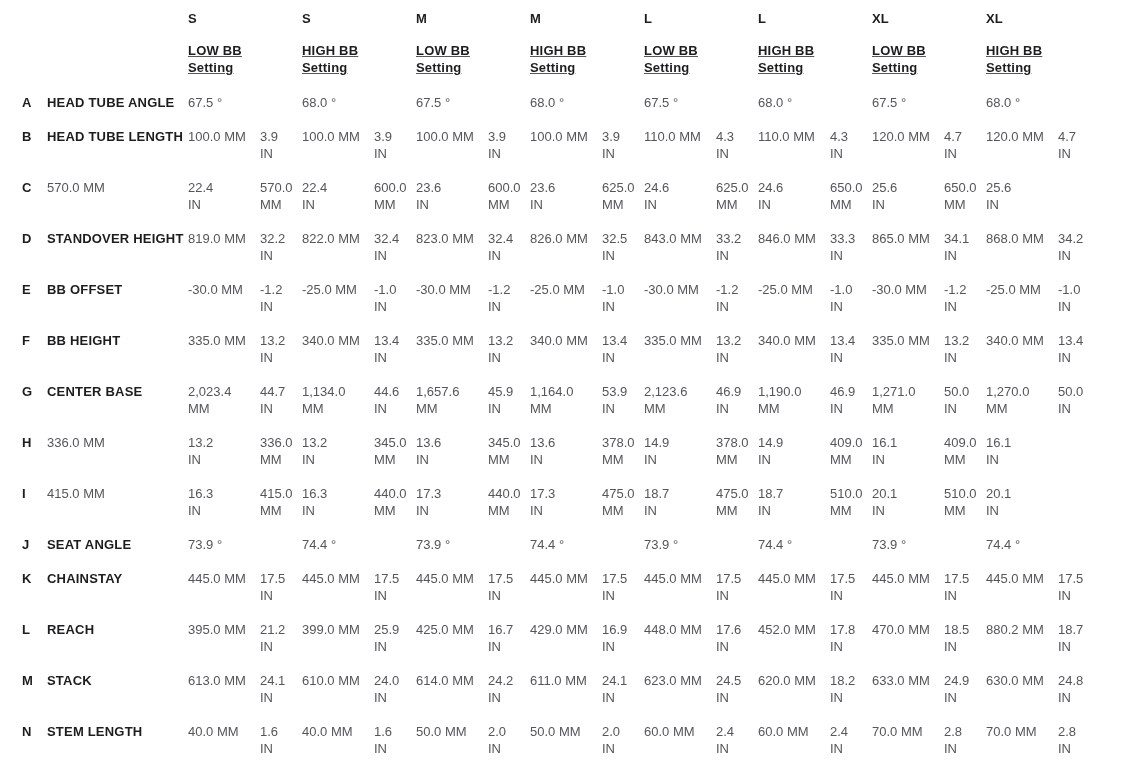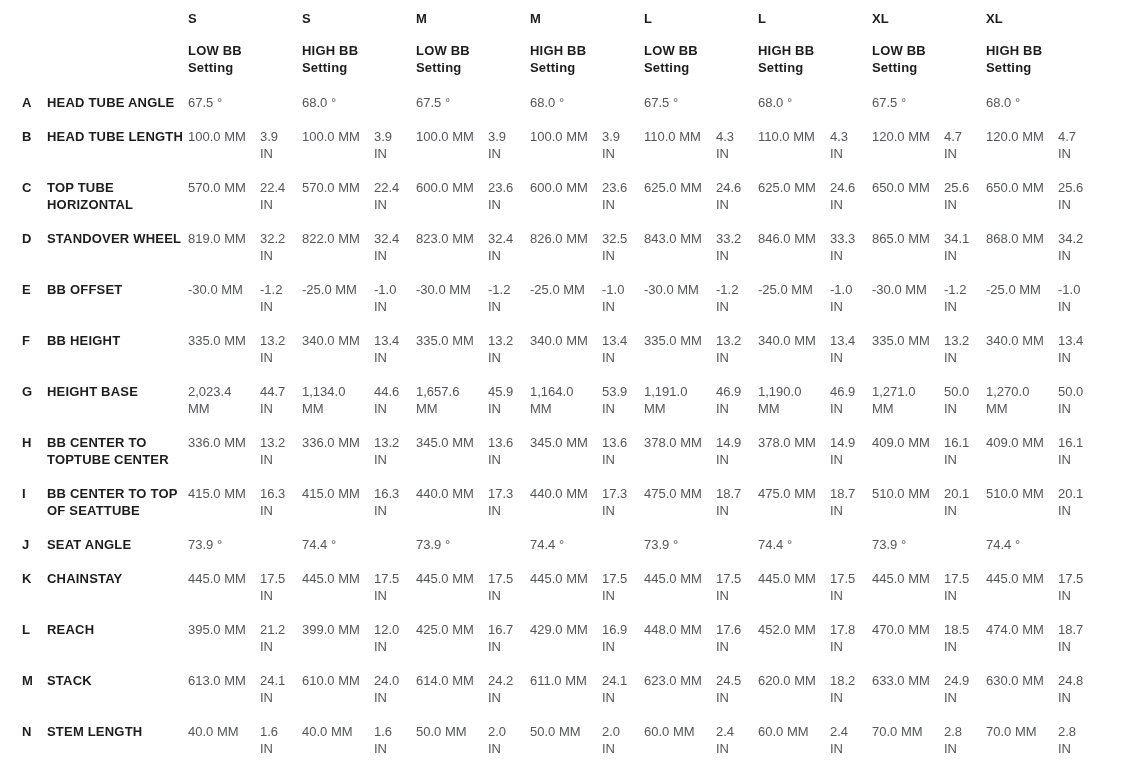--- a/index.html
+++ b/index.html
@@ -19,21 +19,21 @@
   .geo {
     padding: 10px 0 0 22px;
     width: 1100px;
   }
   .grid {
     display: grid;
     grid-template-columns: 25px 141px repeat(8, 72px 42px);
     align-items: start;
   }
   .sizes    { margin-bottom: 15px; }
-  .settings { margin-bottom: 18px; }
+  .settings { margin-bottom: 18px; text-decoration: underline; }
   .row      { margin-bottom: 17px; }
   .hdr {
     font-weight: bold;
     color: #1d1d1f;
     letter-spacing: 0.2px;
   }
   .pair { grid-column: span 2; }
   .letter, .name {
     font-weight: bold;
     color: #1d1d1f;
@@ -155,21 +155,20 @@
         <div class="line">IN</div>
       </div>
       <div class="mm">120.0 MM</div>
       <div class="in">
         <div class="line">4.7</div>
         <div class="line">IN</div>
       </div>
     </div>
     <div class="grid row">
       <div class="letter">C</div>
-      <div class="name">TOP TUBE HORIZONTAL</div>
       <div class="mm">570.0 MM</div>
       <div class="in">
         <div class="line">22.4</div>
         <div class="line">IN</div>
       </div>
       <div class="mm">570.0 MM</div>
       <div class="in">
         <div class="line">22.4</div>
         <div class="line">IN</div>
       </div>
@@ -199,21 +198,21 @@
         <div class="line">IN</div>
       </div>
       <div class="mm">650.0 MM</div>
       <div class="in">
         <div class="line">25.6</div>
         <div class="line">IN</div>
       </div>
     </div>
     <div class="grid row">
       <div class="letter">D</div>
-      <div class="name">STANDOVER WHEEL</div>
+      <div class="name">STANDOVER HEIGHT</div>
       <div class="mm">819.0 MM</div>
       <div class="in">
         <div class="line">32.2</div>
         <div class="line">IN</div>
       </div>
       <div class="mm">822.0 MM</div>
       <div class="in">
         <div class="line">32.4</div>
         <div class="line">IN</div>
       </div>
@@ -331,42 +330,42 @@
         <div class="line">IN</div>
       </div>
       <div class="mm">340.0 MM</div>
       <div class="in">
         <div class="line">13.4</div>
         <div class="line">IN</div>
       </div>
     </div>
     <div class="grid row">
       <div class="letter">G</div>
-      <div class="name">HEIGHT BASE</div>
+      <div class="name">CENTER BASE</div>
       <div class="mm">2,023.4 MM</div>
       <div class="in">
         <div class="line">44.7</div>
         <div class="line">IN</div>
       </div>
       <div class="mm">1,134.0 MM</div>
       <div class="in">
         <div class="line">44.6</div>
         <div class="line">IN</div>
       </div>
       <div class="mm">1,657.6 MM</div>
       <div class="in">
         <div class="line">45.9</div>
         <div class="line">IN</div>
       </div>
       <div class="mm">1,164.0 MM</div>
       <div class="in">
         <div class="line">53.9</div>
         <div class="line">IN</div>
       </div>
-      <div class="mm">1,191.0 MM</div>
+      <div class="mm">2,123.6 MM</div>
       <div class="in">
         <div class="line">46.9</div>
         <div class="line">IN</div>
       </div>
       <div class="mm">1,190.0 MM</div>
       <div class="in">
         <div class="line">46.9</div>
         <div class="line">IN</div>
       </div>
       <div class="mm">1,271.0 MM</div>
@@ -375,21 +374,20 @@
         <div class="line">IN</div>
       </div>
       <div class="mm">1,270.0 MM</div>
       <div class="in">
         <div class="line">50.0</div>
         <div class="line">IN</div>
       </div>
     </div>
     <div class="grid row">
       <div class="letter">H</div>
-      <div class="name">BB CENTER TO TOPTUBE CENTER</div>
       <div class="mm">336.0 MM</div>
       <div class="in">
         <div class="line">13.2</div>
         <div class="line">IN</div>
       </div>
       <div class="mm">336.0 MM</div>
       <div class="in">
         <div class="line">13.2</div>
         <div class="line">IN</div>
       </div>
@@ -419,21 +417,20 @@
         <div class="line">IN</div>
       </div>
       <div class="mm">409.0 MM</div>
       <div class="in">
         <div class="line">16.1</div>
         <div class="line">IN</div>
       </div>
     </div>
     <div class="grid row">
       <div class="letter">I</div>
-      <div class="name">BB CENTER TO TOP OF SEATTUBE</div>
       <div class="mm">415.0 MM</div>
       <div class="in">
         <div class="line">16.3</div>
         <div class="line">IN</div>
       </div>
       <div class="mm">415.0 MM</div>
       <div class="in">
         <div class="line">16.3</div>
         <div class="line">IN</div>
       </div>
@@ -535,21 +532,21 @@
     <div class="grid row">
       <div class="letter">L</div>
       <div class="name">REACH</div>
       <div class="mm">395.0 MM</div>
       <div class="in">
         <div class="line">21.2</div>
         <div class="line">IN</div>
       </div>
       <div class="mm">399.0 MM</div>
       <div class="in">
-        <div class="line">12.0</div>
+        <div class="line">25.9</div>
         <div class="line">IN</div>
       </div>
       <div class="mm">425.0 MM</div>
       <div class="in">
         <div class="line">16.7</div>
         <div class="line">IN</div>
       </div>
       <div class="mm">429.0 MM</div>
       <div class="in">
         <div class="line">16.9</div>
@@ -563,21 +560,21 @@
       <div class="mm">452.0 MM</div>
       <div class="in">
         <div class="line">17.8</div>
         <div class="line">IN</div>
       </div>
       <div class="mm">470.0 MM</div>
       <div class="in">
         <div class="line">18.5</div>
         <div class="line">IN</div>
       </div>
-      <div class="mm">474.0 MM</div>
+      <div class="mm">880.2 MM</div>
       <div class="in">
         <div class="line">18.7</div>
         <div class="line">IN</div>
       </div>
     </div>
     <div class="grid row">
       <div class="letter">M</div>
       <div class="name">STACK</div>
       <div class="mm">613.0 MM</div>
       <div class="in">

